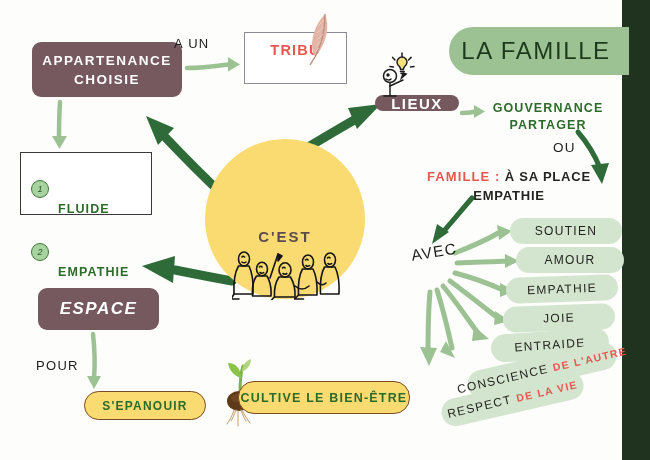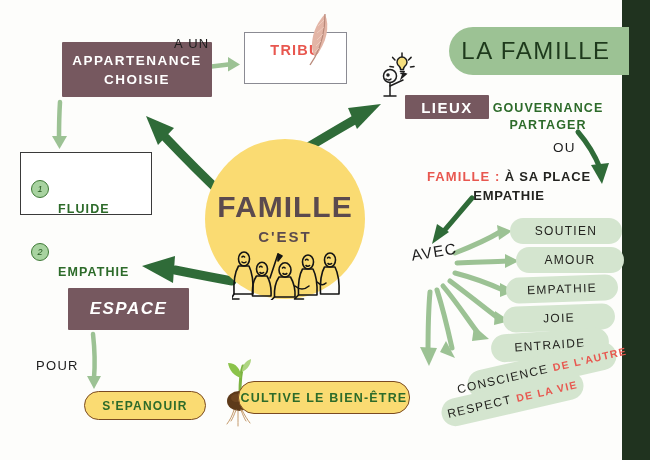--- a/index.html
+++ b/index.html
@@ -41,39 +41,38 @@
     color: #1e3a1c;
     font-weight: 400;
     padding-right: 6px;
     white-space: nowrap;
   }
 
   
   .pbox {
     position: absolute;
     background: #76585f;
-    border-radius: 1px;
+    border-radius: 9px;
     display: flex;
     align-items: center;
     justify-content: center;
     text-align: center;
     color: #ffffff;
     font-weight: bold;
     letter-spacing: 1.5px;
-    margin-left: 30px;
   }
   #box-appartenance {
     left: 32px; top: 42px;
     width: 150px; height: 55px;
     font-size: 13.5px;
     line-height: 19px;
   }
   #box-lieux {
     left: 375px; top: 95px;
-    width: 84px; height: 24px;
+    width: 84px; height: 16px;
     font-size: 15px;
   }
   #box-espace {
     left: 38px; top: 288px;
     width: 121px; height: 42px;
     font-size: 17px;
     font-style: italic;
   }
 
   
@@ -409,21 +408,20 @@
       <div class="numcircle">1</div>
       <div class="nlabel">FLUIDE</div>
     </div>
     <div class="numrow">
       <div class="numcircle">2</div>
       <div class="nlabel">EMPATHIE</div>
     </div>
   </div>
 
   <div id="circle-famille"></div>
-  <div id="famille-word">FAMILLE</div>
   <div id="cest-word">C'EST</div>
   <svg class="family-art" viewBox="0 0 110 52">
     <g stroke="#141414" stroke-width="1.6" fill="none" stroke-linecap="round" stroke-linejoin="round">
 
       <ellipse cx="12" cy="11" rx="5.5" ry="7"></ellipse>
       <path d="M10,9 q1,-1.5 2.6,0 M10,14 q2,1.6 4,0"></path>
       <path d="M6.5,18 C3,24 1.5,36 2,46 L21,46 C21.5,34 20,24 17,18 Z"></path>
       <path d="M2,46 l-3,5 l8,0"></path>
 
       <ellipse cx="30" cy="21" rx="5.5" ry="6.8"></ellipse>

